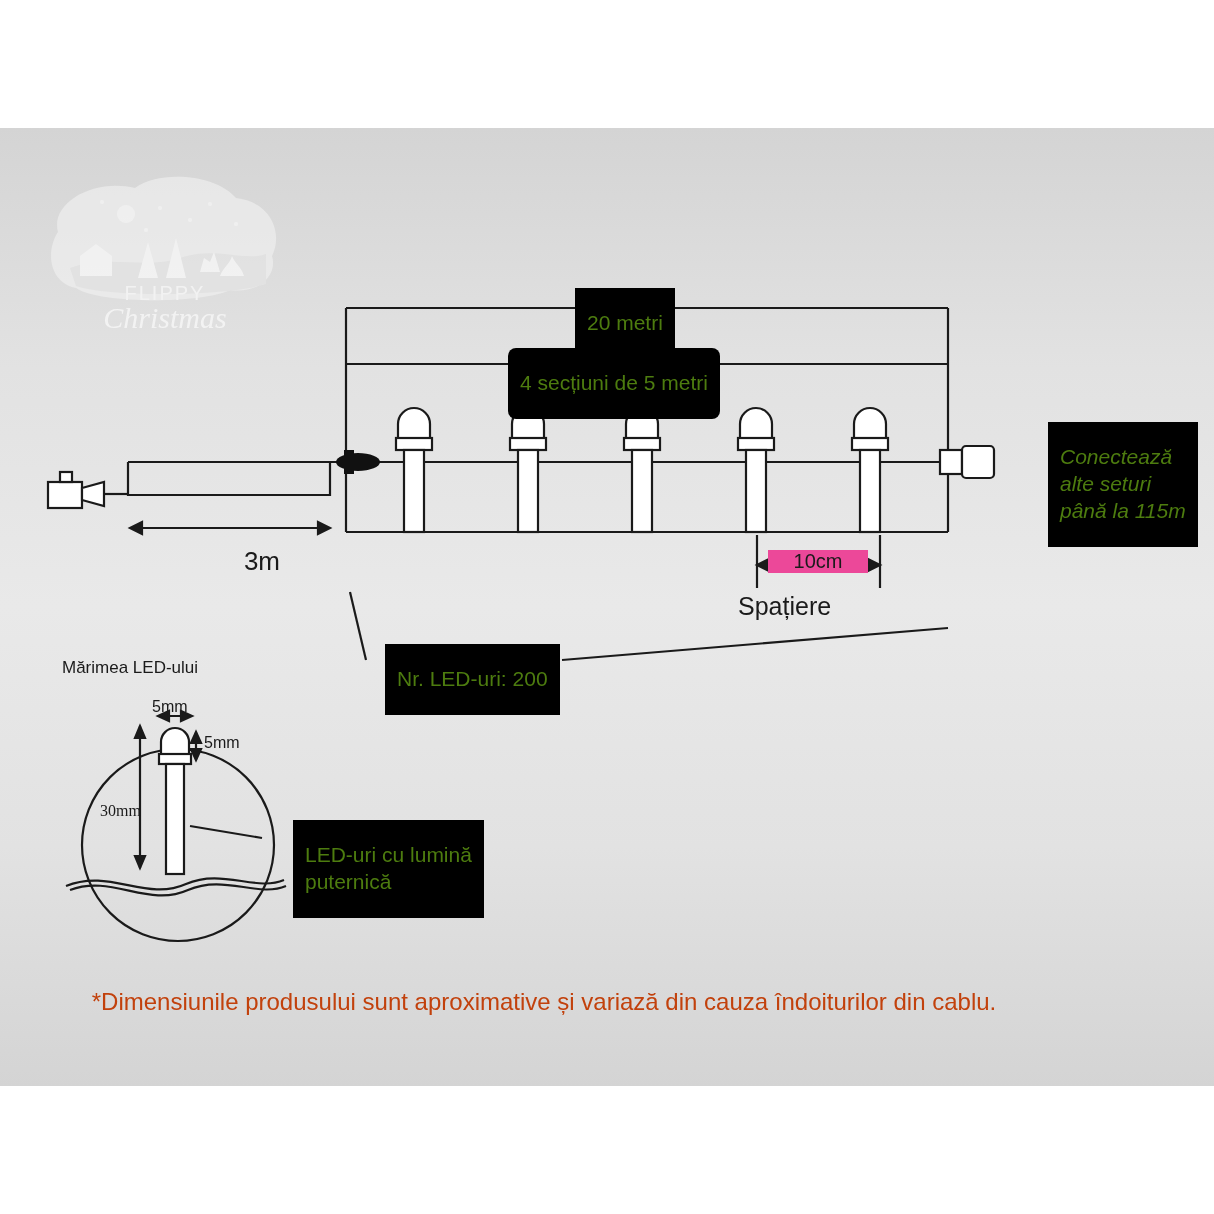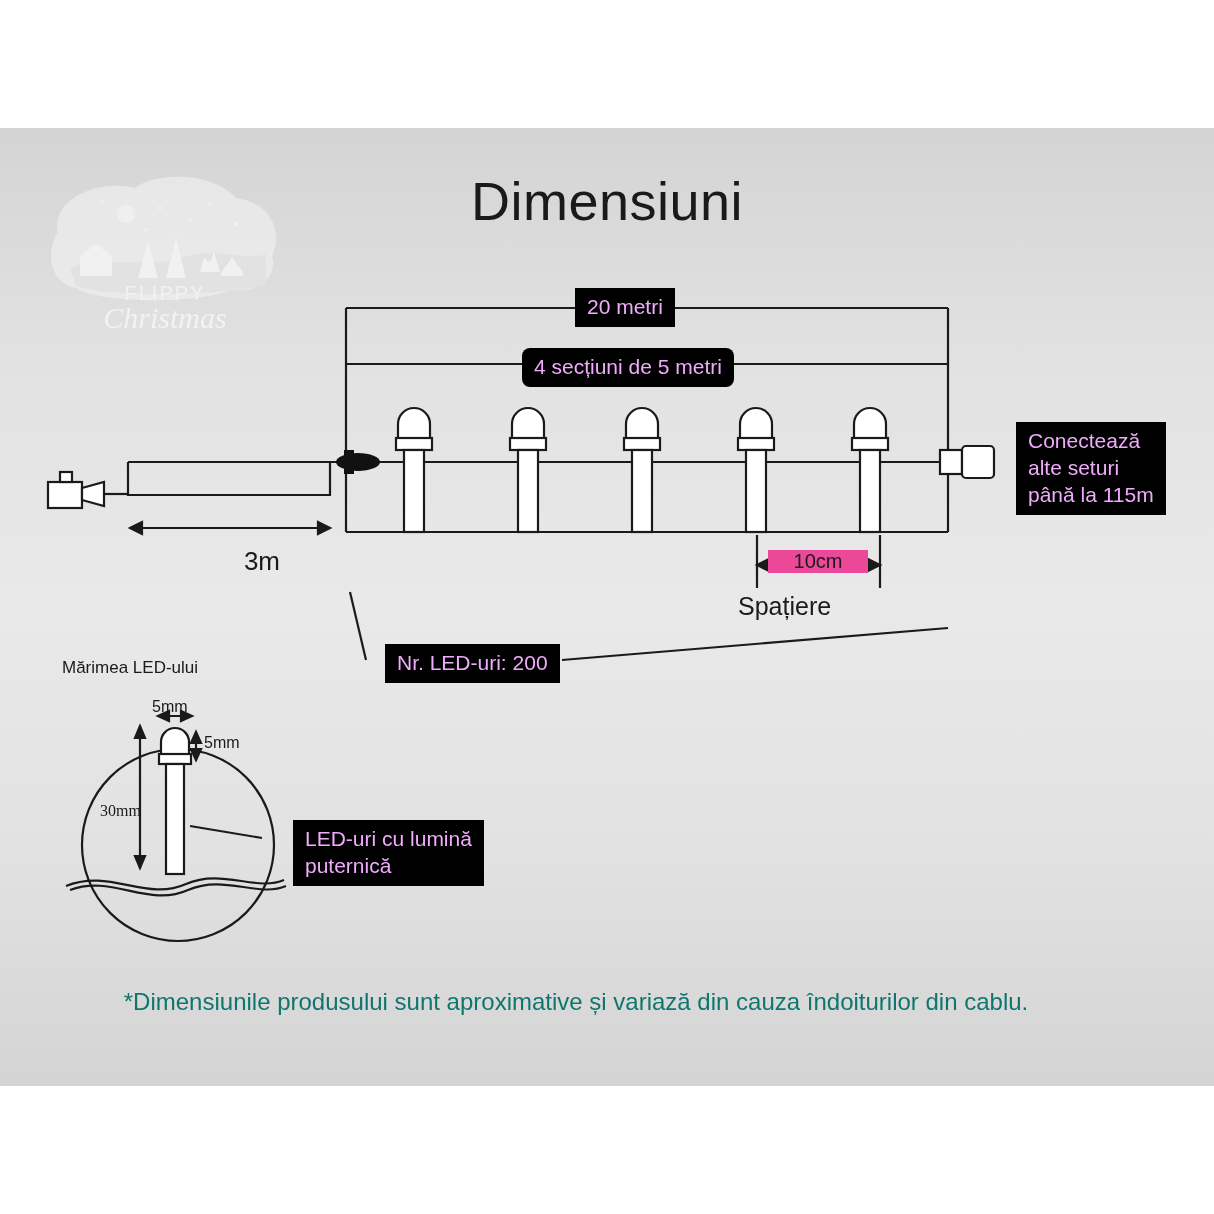--- a/index.html
+++ b/index.html
@@ -2,25 +2,25 @@
 <html><head>
 <meta charset="utf-8">
 <style>
   html,body{margin:0;padding:0;background:#ffffff;}
   body{width:1214px;height:1214px;font-family:"Liberation Sans",sans-serif;}
   #stage{position:relative;width:1214px;height:1214px;background:#ffffff;overflow:hidden;}
   #panel{position:absolute;left:0;top:128px;width:1214px;height:958px;
          background:linear-gradient(180deg,#d4d4d4 0%,#e2e2e2 25%,#e9e9e9 50%,#e2e2e2 75%,#d4d4d4 100%);}
   .abs{position:absolute;}
   .title{left:0;top:170px;width:1214px;text-align:center;font-size:54px;color:#1a1a1a;letter-spacing:.5px;}
-  .blk{background:#000;color:#f0abfc;font-size:21px;line-height:1.28;padding:6px 12px;white-space:pre-line;}
+  .blk{background:#000;color:#4d7c0f;font-size:21px;line-height:1.28;padding:22px 12px;white-space:pre-line;}
   .lbl{color:#1a1a1a;}
   svg{position:absolute;left:0;top:0;overflow:visible;}
   .logo{left:40px;top:172px;width:250px;height:165px;opacity:.62;}
-  .footer{left:0;top:988px;width:1088px;text-align:center;font-size:24px;color:#0f766e;padding-left:32px;}
+  .footer{left:0;top:988px;width:1088px;text-align:center;font-size:24px;color:#c2410c;}
 </style>
 </head>
 <body>
 
 <div id="stage">
   <div id="panel"></div>
 
   <div class="abs logo">
     <svg width="250" height="165" viewBox="0 0 250 165">
       <path d="M18 60 C10 30 55 6 95 16 C120 -2 175 2 196 26 C232 30 243 62 232 84 C238 104 218 122 190 118 C160 132 60 132 36 116 C8 110 6 78 18 60 Z" fill="#f2f2f2"></path>
@@ -39,21 +39,20 @@
         <path d="M98 106 L108 70 L118 106 Z"></path>
         <path d="M126 106 L136 66 L146 106 Z"></path>
         <path d="M180 104 c4-10 10-12 12-20 c3 8 9 10 12 20 z"></path>
         <path d="M160 100 l4-14 l6 4 l4-10 l6 20 z"></path>
       </g>
       <text class="" x="125" y="128" text-anchor="middle" font-family="Liberation Sans, sans-serif" font-size="20" fill="#ffffff" letter-spacing="2">FLIPPY</text>
       <text x="125" y="156" text-anchor="middle" font-family="Liberation Serif, serif" font-size="30" font-style="italic" fill="#ffffff">Christmas</text>
     </svg>
   </div>
 
-  <div class="abs title">Dimensiuni</div>
 
   <svg width="1214" height="1214">
     <g stroke="#1a1a1a" fill="none" stroke-width="2.2">
 
       <path d="M346 308 L346 532"></path>
       <path d="M346 308 L948 308"></path>
       <path d="M948 308 L948 532"></path>
 
       <path d="M346 364 L948 364"></path>
 
@@ -131,22 +130,22 @@
       <path d="M196 732 l-5 11 l10 0 z"></path>
       <path d="M196 760 l-5 -11 l10 0 z"></path>
       <path d="M140 726 L140 868" fill="none"></path>
       <path d="M140 726 l-5 12 l10 0 z"></path>
       <path d="M140 868 l-5 -12 l10 0 z"></path>
       <path d="M190 826 L262 838" fill="none"></path>
     </g>
   </svg>
 
   <div class="abs blk" style="left:575px;top:288px;">20 metri</div>
-  <div class="abs blk" style="left:522px;top:348px;border-radius:8px;">4 secțiuni de 5 metri</div>
-  <div class="abs blk" style="left:1016px;top:422px;">Conectează
+  <div class="abs blk" style="left:508px;top:348px;border-radius:8px;">4 secțiuni de 5 metri</div>
+  <div class="abs blk" style="left:1048px;top:422px;font-style:italic;">Conectează
 alte seturi
 până la 115m</div>
   <div class="abs blk" style="left:385px;top:644px;">Nr. LED-uri: 200</div>
   <div class="abs blk" style="left:262px;top:820px;margin-left:31px;">LED-uri cu lumină
 puternică</div>
 
   <div class="abs lbl" style="left:180px;top:546px;width:100px;text-align:right;font-size:26px;">3m</div>
   <div class="abs lbl" style="left:768px;top:550px;width:100px;text-align:center;font-size:20px;background:#ec4899;">10cm</div>
   <div class="abs lbl" style="left:738px;top:592px;width:160px;text-align:left;font-size:25px;">Spațiere</div>
   <div class="abs lbl" style="left:62px;top:658px;font-size:17px;">Mărimea LED-ului</div>

